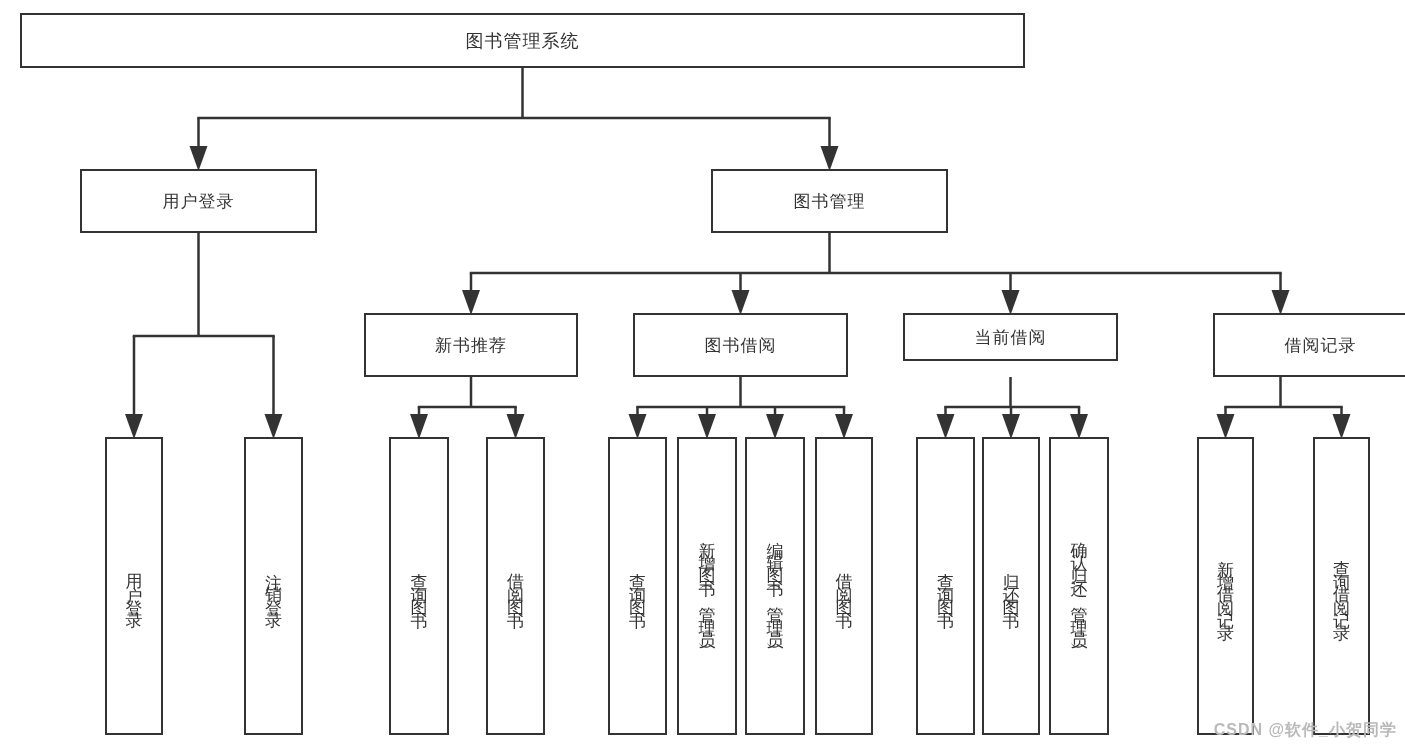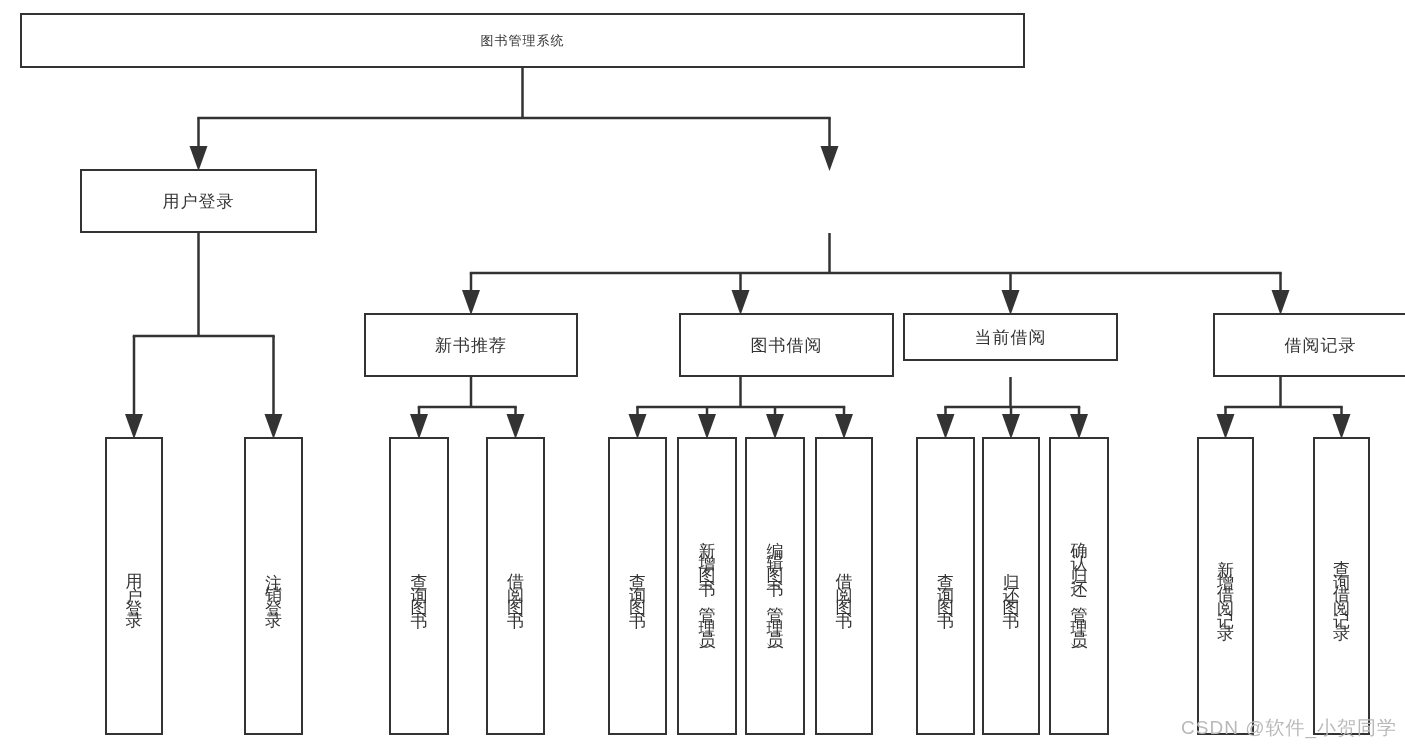--- a/index.html
+++ b/index.html
@@ -37,39 +37,40 @@
     justify-content: center;
     color: #333333;
     z-index: 2;
   }
   .node.h span {
     font-size: 17px;
     letter-spacing: 1px;
     white-space: nowrap;
   }
   .node.root-node span {
-    font-size: 13px;
+    font-size: 18px;
     letter-spacing: 1px;
   }
   .node.v span {
     writing-mode: vertical-rl;
     text-orientation: mixed;
     font-size: 17px;
     line-height: 1;
     letter-spacing: 13px;
   }
   .watermark {
     position: absolute;
     right: 8px;
     bottom: 6px;
-    font-size: 19px;
+    font-size: 16px;
     letter-spacing: 1px;
     color: #b9b9b9;
     z-index: 5;
     white-space: nowrap;
+    font-weight: bold;
   }
 </style>
 </head>
 <body>
 
 <div id="diagram" style="background: rgb(255, 255, 255);">
   <svg id="connectors" xmlns="http://www.w3.org/2000/svg">
       <line x1="522.5" y1="68" x2="522.5" y2="118" stroke="#333333" stroke-width="2.5"></line>
       <line x1="197.25" y1="118" x2="830.75" y2="118" stroke="#333333" stroke-width="2.5"></line>
       <line x1="198.5" y1="118" x2="198.5" y2="148" stroke="#333333" stroke-width="2.5"></line>
@@ -123,24 +124,27 @@
       <line x1="1341.5" y1="407" x2="1341.5" y2="416" stroke="#333333" stroke-width="2.5"></line>
       <polygon points="1332.5,414 1350.5,414 1341.5,439" fill="#333333"></polygon>
     </svg>
   <div class="watermark" style="color: rgb(185, 185, 185);">CSDN @软件_小贺同学</div>
 <div class="node h root-node" style="left: 20px; top: 13px; width: 1005px; height: 55px; border-color: rgb(51, 51, 51); color: rgb(51, 51, 51);">
       <span>图书管理系统</span>
     </div>
     <div class="node h" style="left: 80px; top: 169px; width: 237px; height: 64px; border-color: rgb(51, 51, 51); color: rgb(51, 51, 51);">
       <span>用户登录</span>
     </div>
+    <div class="node h" style="left: 711px; top: 169px; width: 237px; height: 64px; border-color: rgb(51, 51, 51); color: rgb(51, 51, 51);">
+      <span>图书管理</span>
+    </div>
     <div class="node h" style="left: 364px; top: 313px; width: 214px; height: 64px; border-color: rgb(51, 51, 51); color: rgb(51, 51, 51);">
       <span>新书推荐</span>
     </div>
-    <div class="node h" style="left: 633px; top: 313px; width: 215px; height: 64px; border-color: rgb(51, 51, 51); color: rgb(51, 51, 51); margin-left: 46px;">
+    <div class="node h" style="left: 633px; top: 313px; width: 215px; height: 64px; border-color: rgb(51, 51, 51); color: rgb(51, 51, 51);">
       <span>图书借阅</span>
     </div>
     <div class="node h" style="left: 903px; top: 313px; width: 215px; height: 48px; border-color: rgb(51, 51, 51); color: rgb(51, 51, 51);">
       <span>当前借阅</span>
     </div>
     <div class="node h" style="left: 1173px; top: 313px; width: 215px; height: 64px; border-color: rgb(51, 51, 51); color: rgb(51, 51, 51); margin-left: 40px;">
       <span>借阅记录</span>
     </div>
     <div class="node v" style="left: 105px; top: 437px; width: 58px; height: 298px; border-color: rgb(51, 51, 51); color: rgb(51, 51, 51);">
       <span>用户登录</span>

